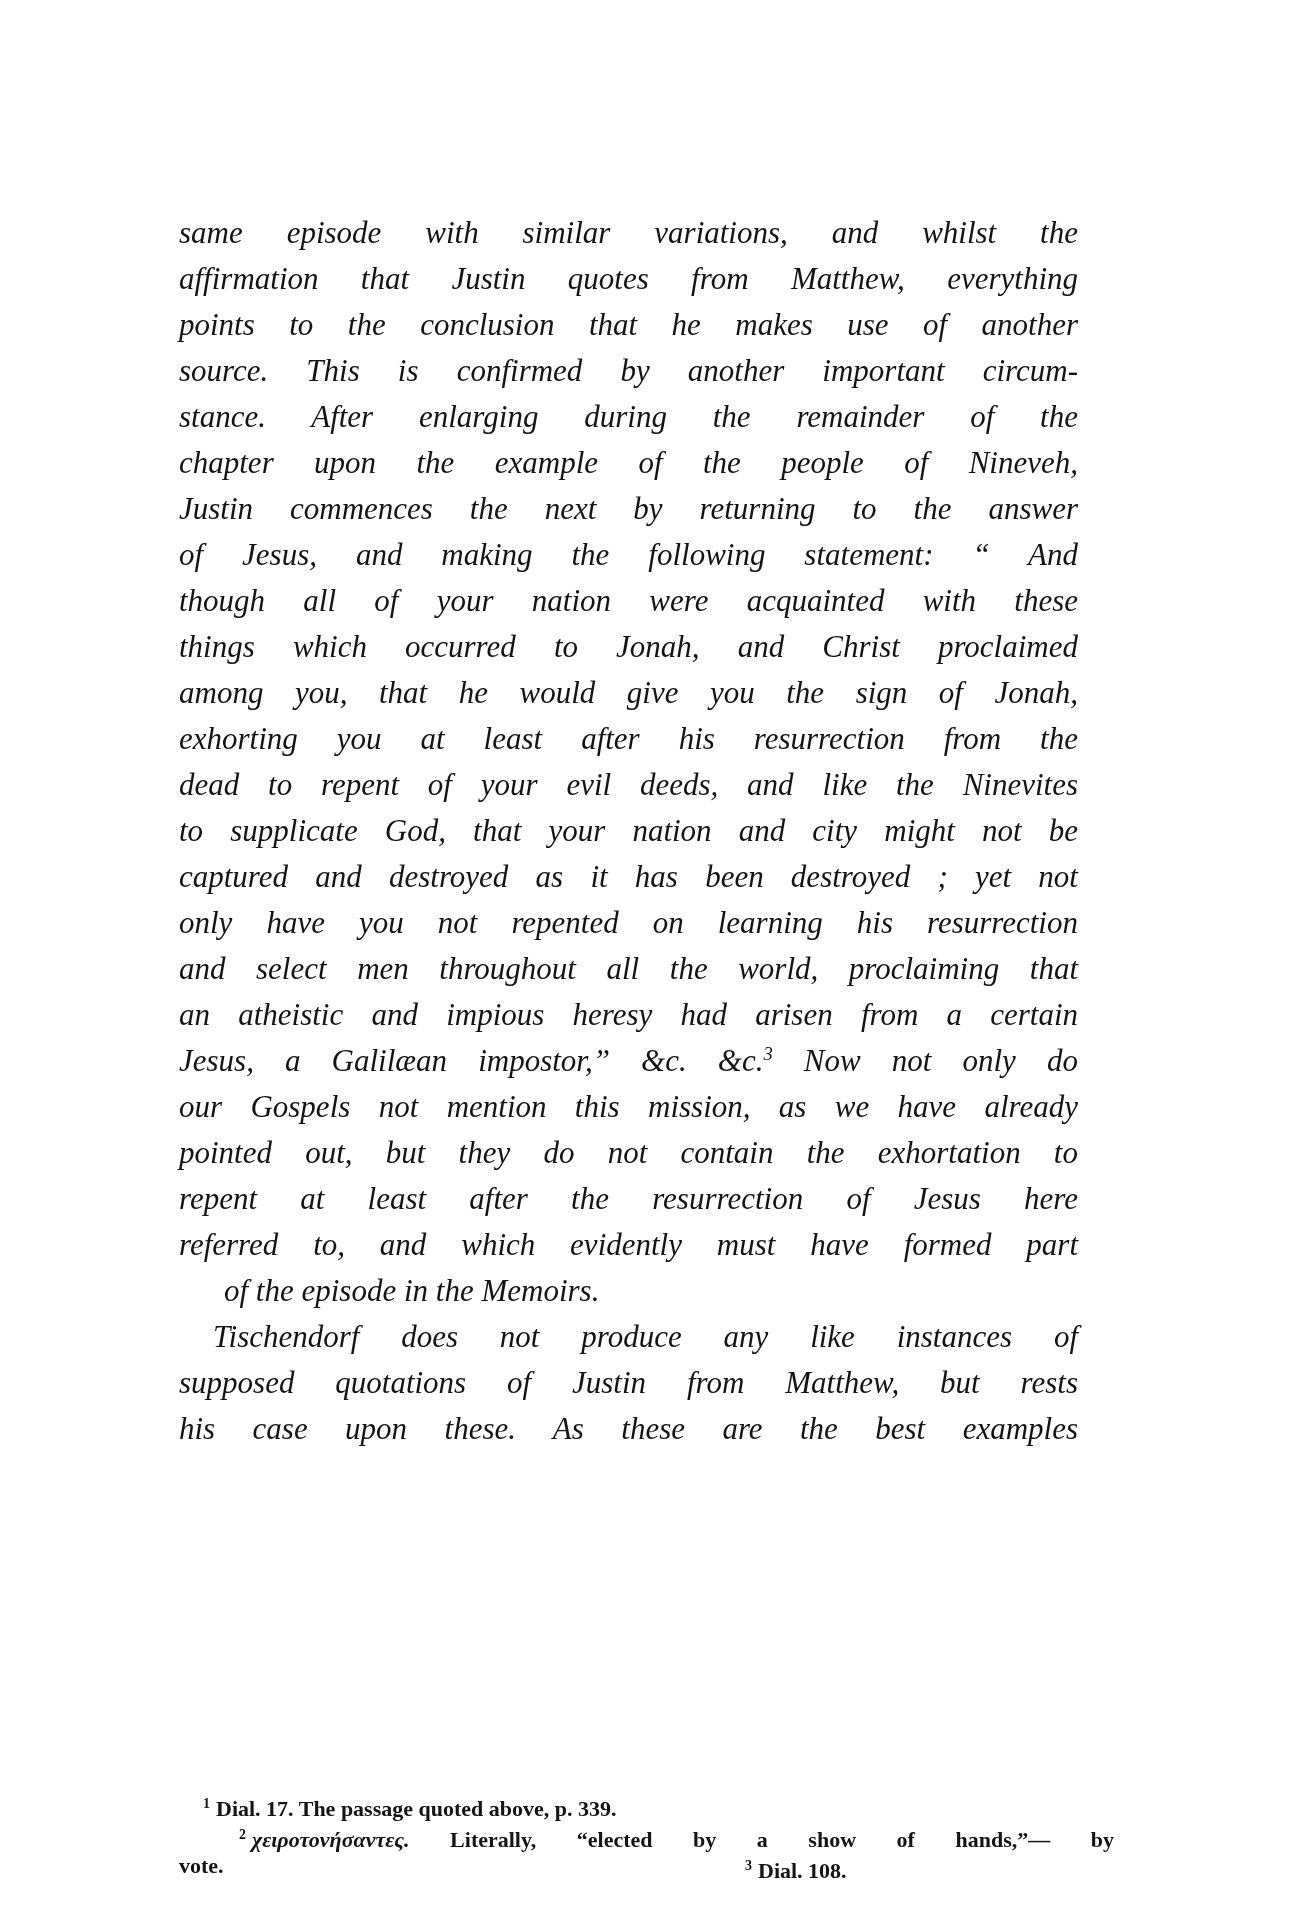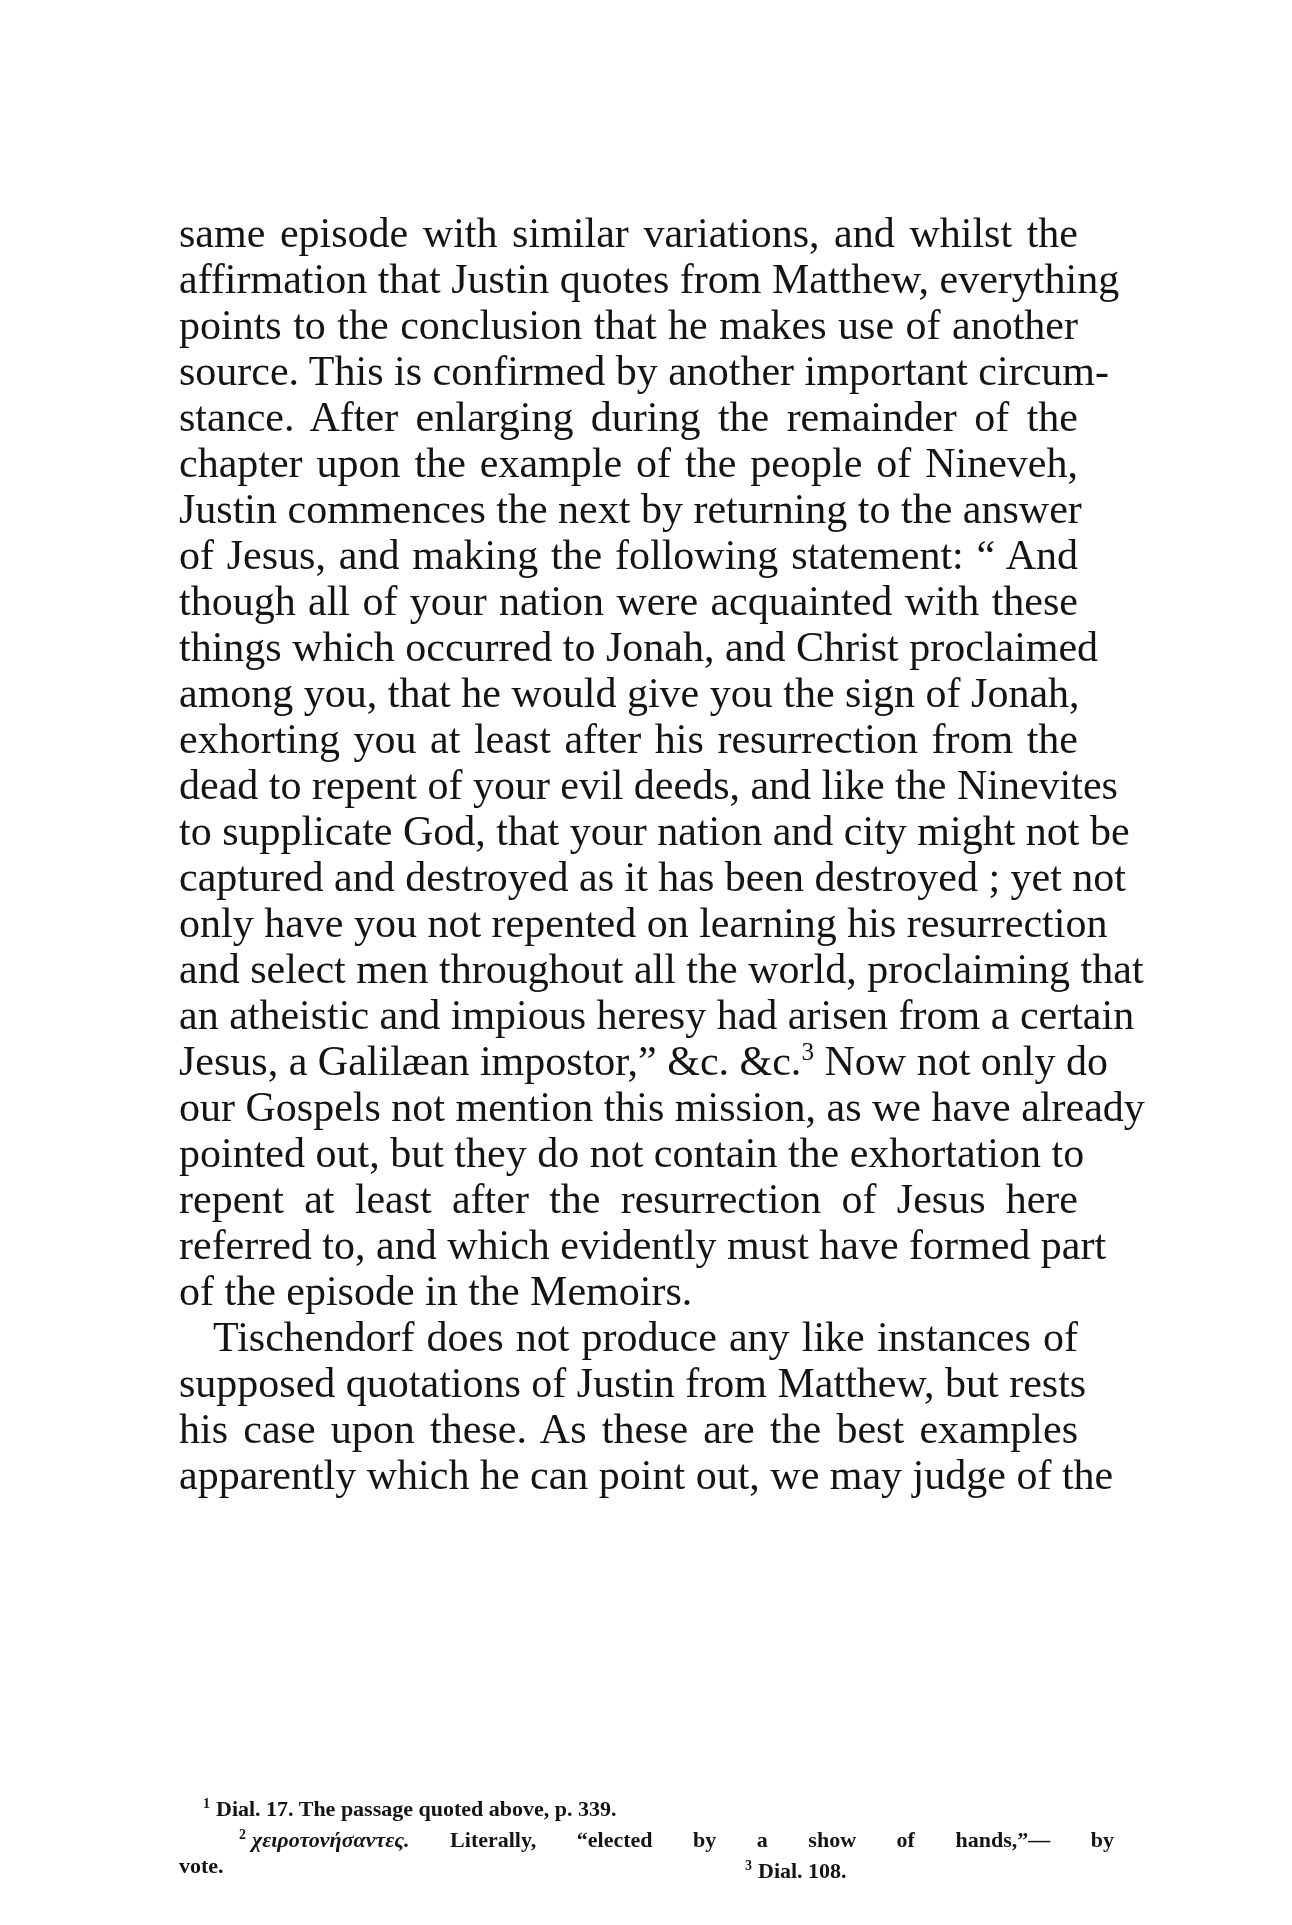--- a/index.html
+++ b/index.html
@@ -45,39 +45,40 @@
     .body-text {
       position: absolute;
       left: 179px;
       top: 210px;
       width: 899px;
     }
     .line {
       display: block;
       height: 46px;
       line-height: 46px;
-      font-size: 42px;
+      font-size: 31px;
       text-align: justify;
       text-align-last: justify;
       white-space: nowrap;
       overflow: visible;
+      font-style: italic;
     }
     .line.last {
       text-align-last: left;
     }
     .line.indent {
       padding-left: 34px;
     }
     .line-inner {
       display: inline-block;
       width: 100%;
       text-align: justify;
       text-align-last: justify;
     }
-    .line.last .line-inner { text-align-last: left; }
+    .line.last .line-inner { text-align-last: left; margin-left: 45px; }
     .footnotes {
       position: absolute;
       left: 179px;
       top: 1788px;
       width: 899px;
     }
     .fn-line {
       display: block;
       height: 31px;
       line-height: 31px;
@@ -143,21 +144,20 @@
     </div>
     <div class="line"><span class="line-inner">our Gospels not mention this mission, as we have already</span></div>
     <div class="line"><span class="line-inner">pointed out, but they do not contain the exhortation to</span></div>
     <div class="line"><span class="line-inner">repent at least after the resurrection of Jesus here</span></div>
     <div class="line"><span class="line-inner">referred to, and which evidently must have formed part</span></div>
     <div class="line last"><span class="line-inner">of the episode in the Memoirs.</span></div>
 
     <div class="line indent"><span class="line-inner">Tischendorf does not produce any like instances of</span></div>
     <div class="line"><span class="line-inner">supposed quotations of Justin from Matthew, but rests</span></div>
     <div class="line"><span class="line-inner">his case upon these. As these are the best examples</span></div>
-    <div class="line"><span class="line-inner">apparently which he can point out, we may judge of the</span></div>
   </div>
 
   <div class="footnotes">
     <div class="fn-line indent">
       <span class="fn-marker">1</span><span>Dial. 17. The passage quoted above, p. 339.</span>
     </div>
     <div class="fn-line indent justify">
       <span class="fn-inner"><span class="fn-marker">2</span><span class="greek">χειροτονήσαντες.</span><span> Literally, “elected by a show of hands,”— by</span></span>
     </div>
     <div class="fn-line">

